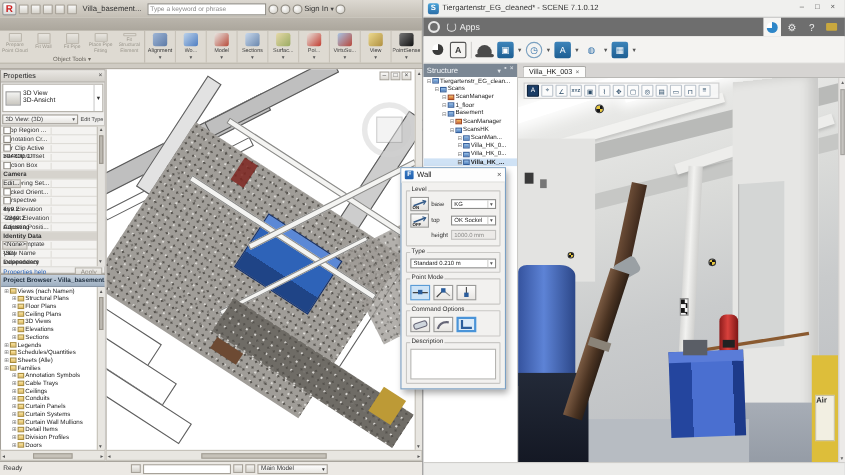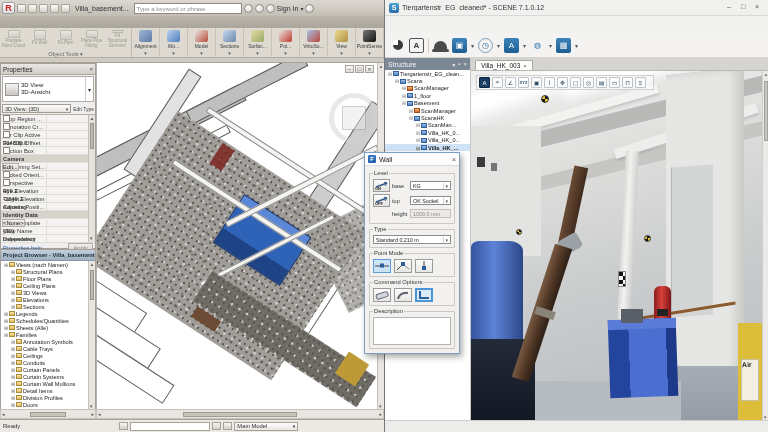--- a/index.html
+++ b/index.html
@@ -537,20 +537,41 @@
 <div id="scene">
   <div class="s-title">
     <div class="s-logo">S</div>
     <span class="s-titletext">Tiergartenstr_EG_cleaned* - SCENE 7.1.0.12</span>
     <div style="margin-left:auto;display:flex;">
       <span class="winbtn">–</span>
       <span class="winbtn">□</span>
       <span class="winbtn">×</span>
     </div>
   </div>
+  <div class="s-appbar">
+    <div class="s-ring"></div>
+    <div class="apps">
+        <div class="cyc"></div>
+        <span>Apps</span>
+      </div>
+    <div class="appbar-right">
+      <div class="ab-btn active">
+          <div class="pie"></div>
+        </div>
+      <div class="ab-btn">
+          <span>⚙</span>
+        </div>
+      <div class="ab-btn">
+          <span>?</span>
+        </div>
+      <div class="ab-btn">
+          <div style="width:10px;height:7px;background:#c9a83e;border-radius:1px;"></div>
+        </div>
+    </div>
+  </div>
   <div class="s-toolbar">
     <div class="stool flat">
         <div class="pie" style="background:conic-gradient(#3a3a3a 0 270deg,#fff 0);"></div>
       </div>
     <div class="stool flat" style="border:1px solid #555;font-weight:bold;">A</div>
     <div class="sep"></div>
     <div class="stool flat">
         <div class="helmet"></div>
       </div>
     <div class="stool blue">▣</div>

